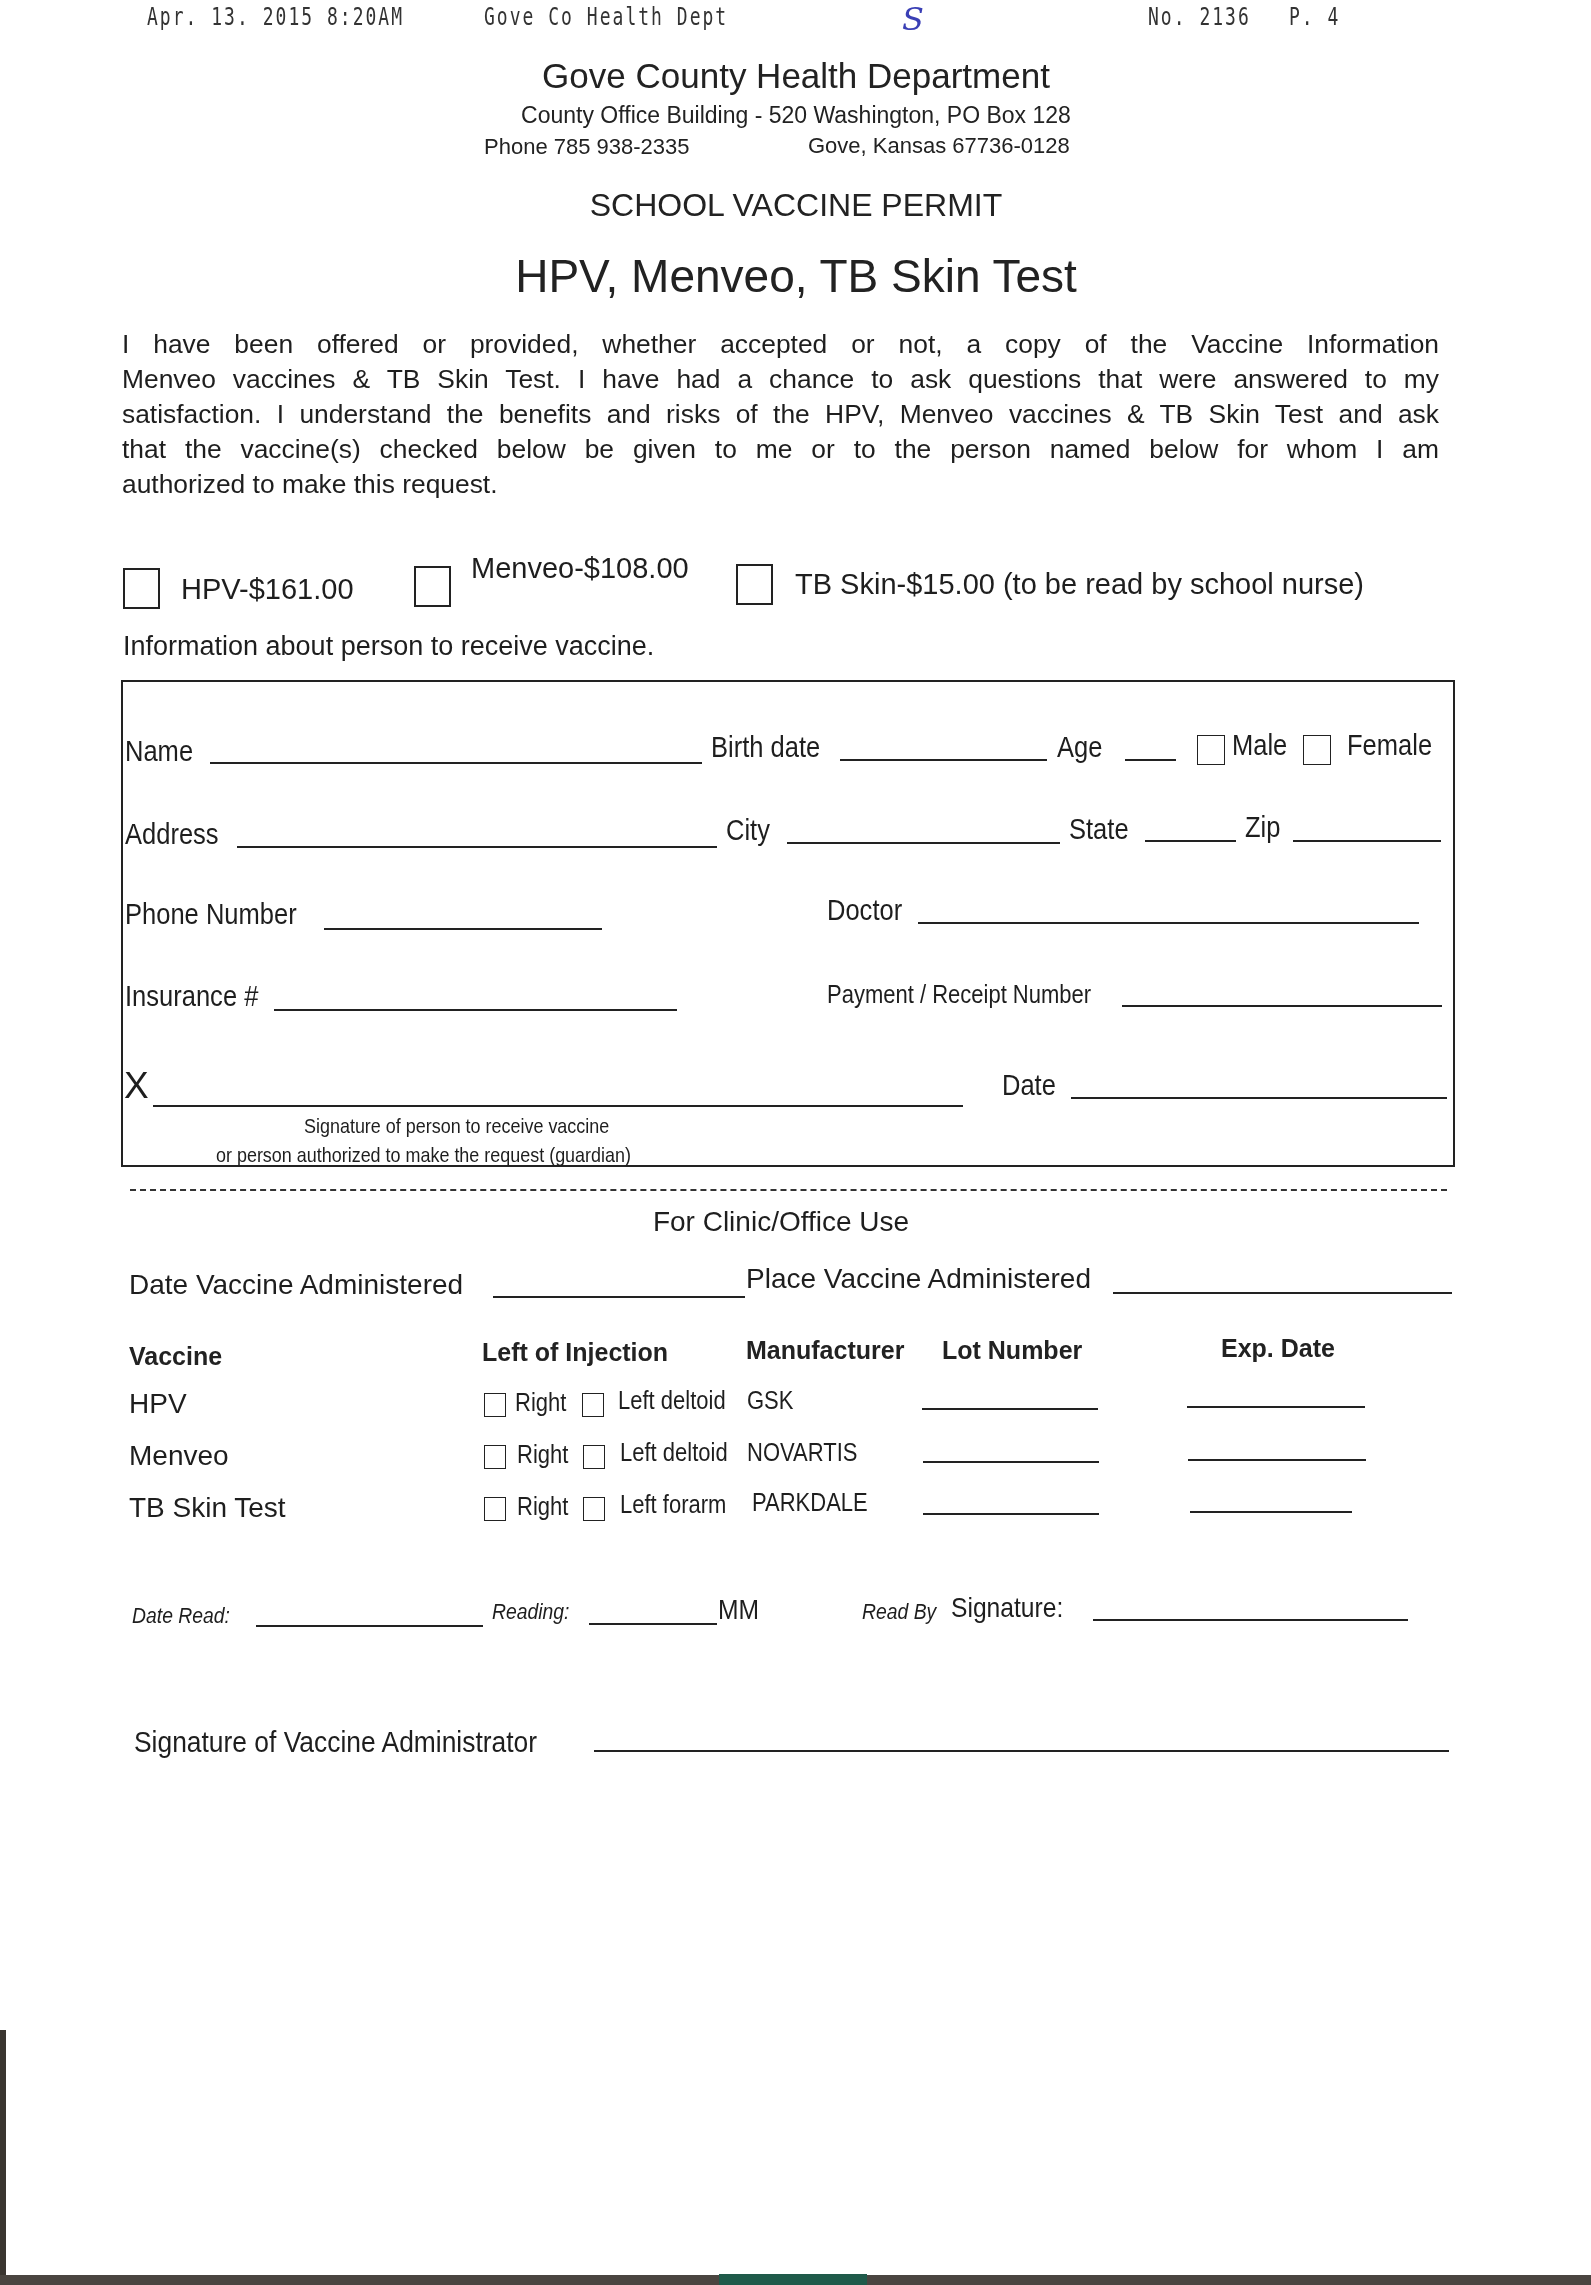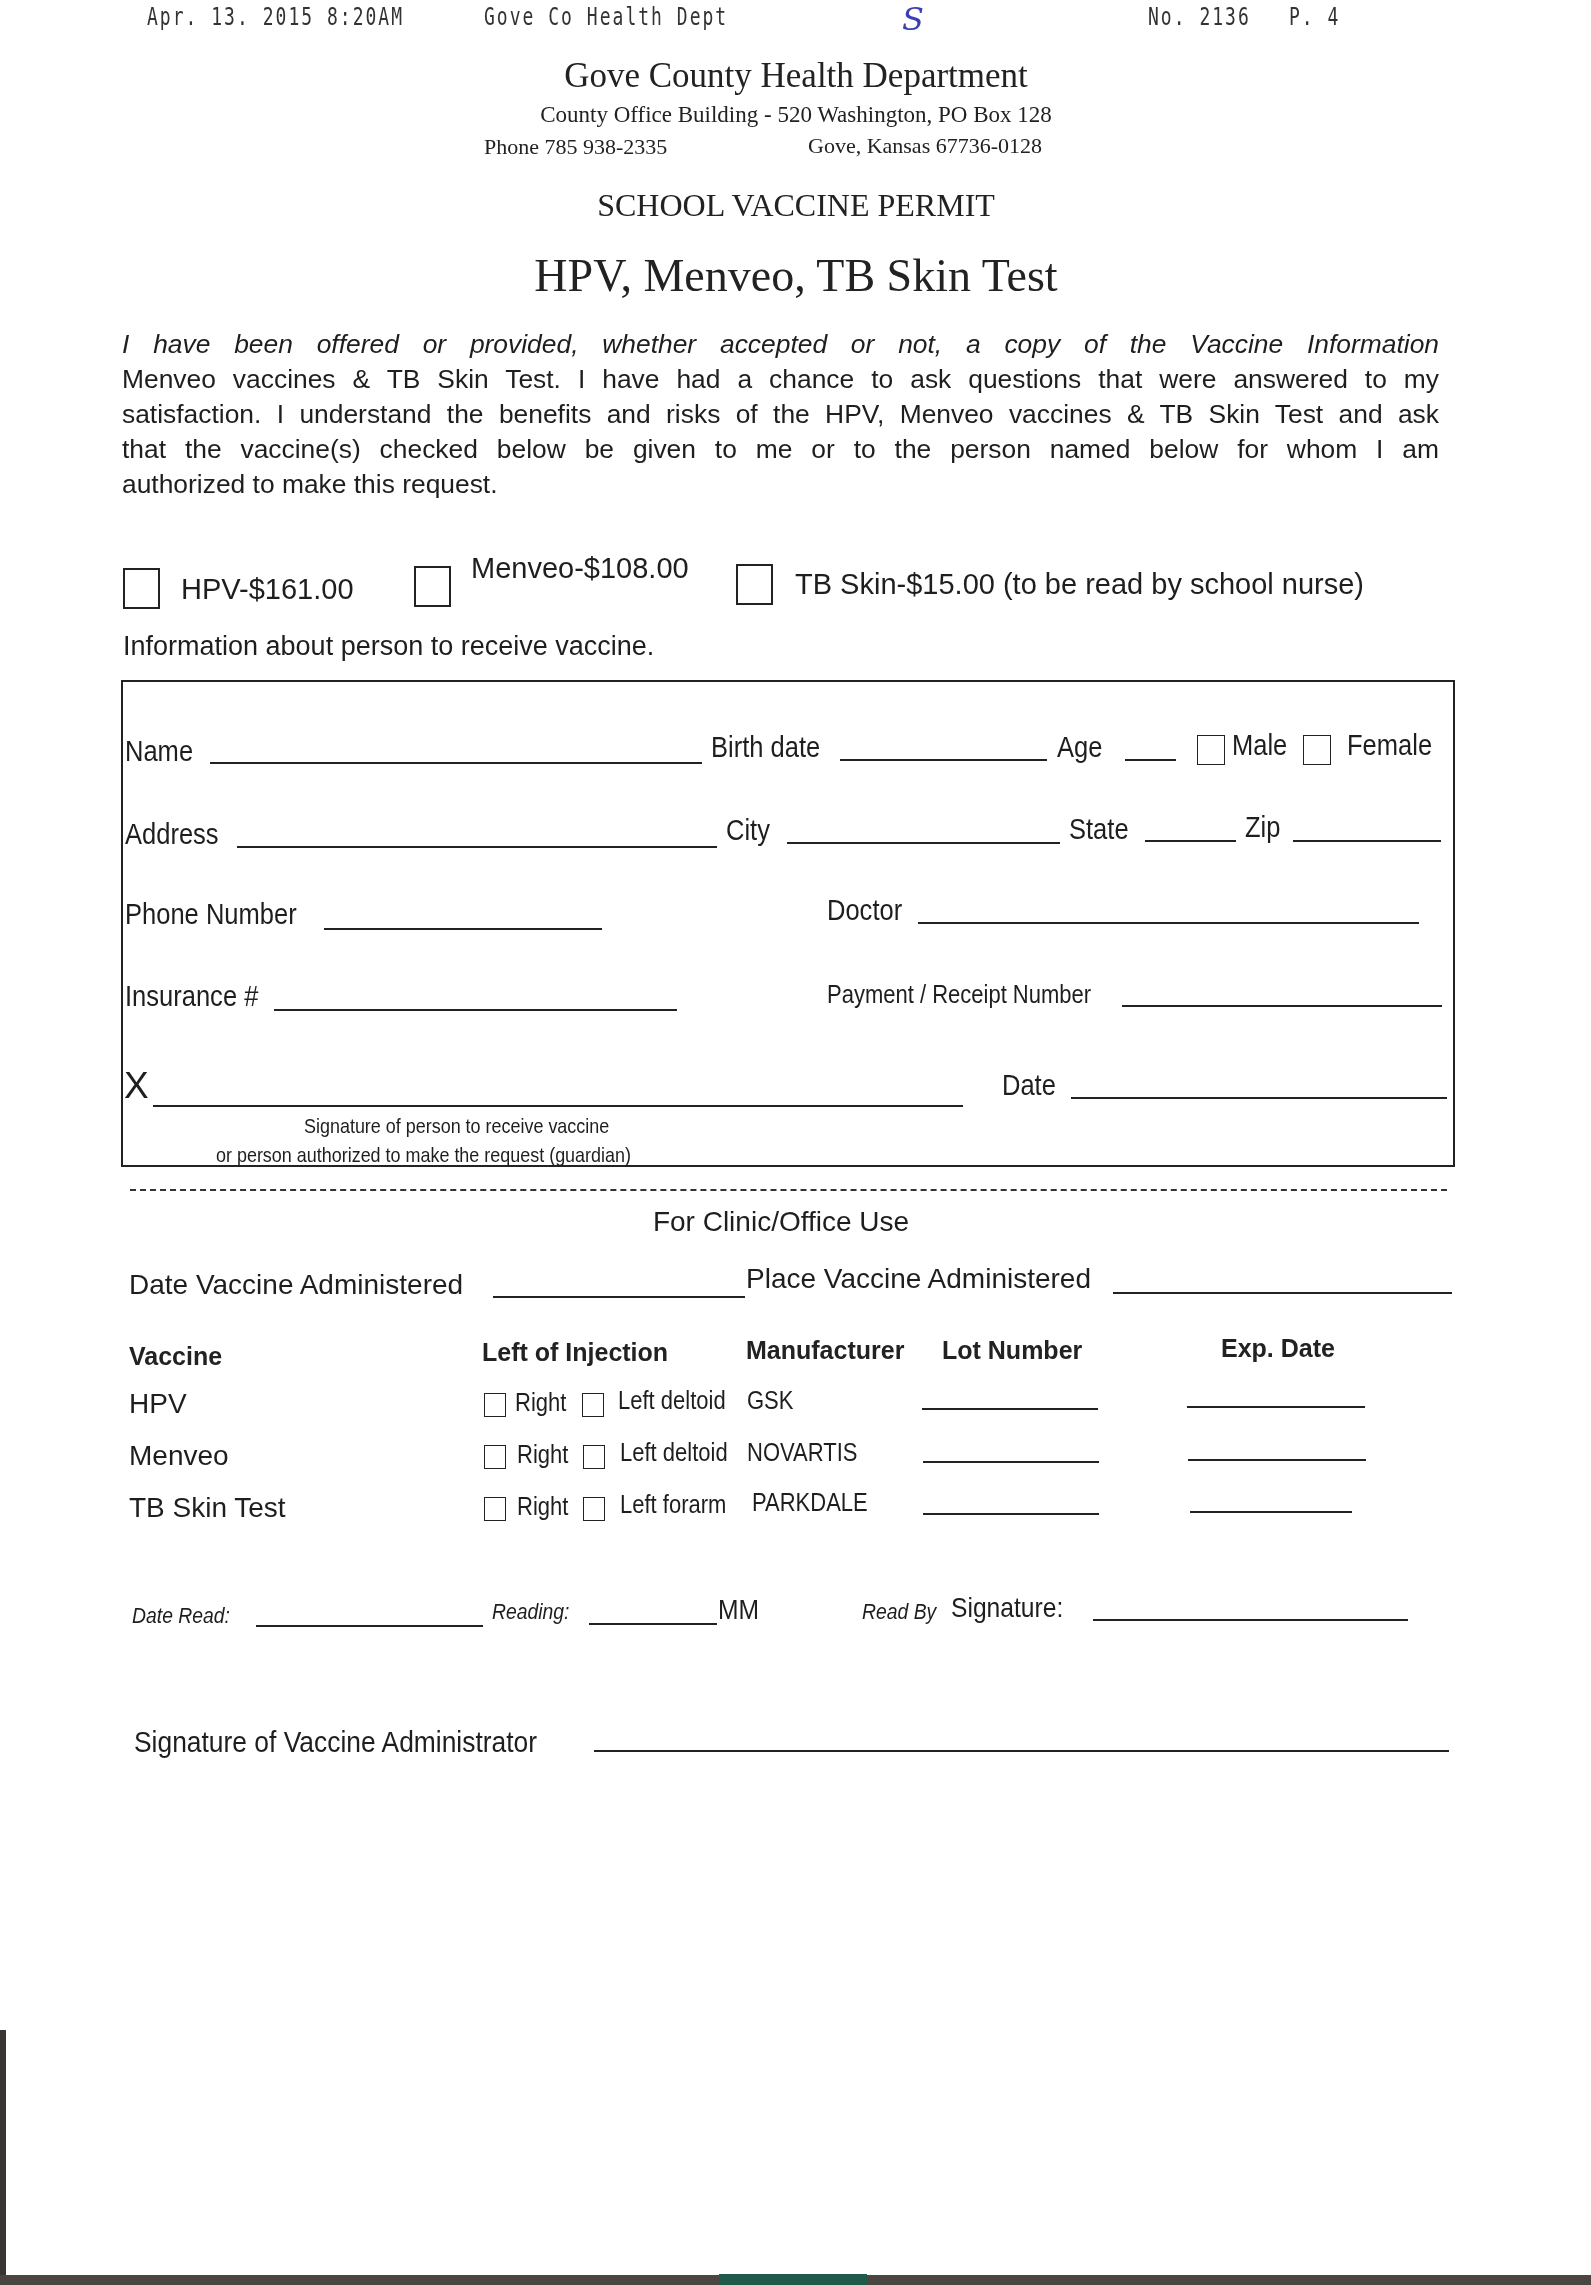--- a/index.html
+++ b/index.html
@@ -6,21 +6,21 @@
   body {
     width:1592px; height:2286px; position:relative; overflow:hidden;
     background:#ffffff; color:#1a1a1a;
     font-family:"Liberation Sans", sans-serif;
   }
   .abs { position:absolute; white-space:nowrap; }
   
   .fax { font-family:"DejaVu Sans Mono", monospace; font-size:25px; color:#333; letter-spacing:2.8px; transform:scaleX(0.72); transform-origin:left top; top:1.9px; }
   .hand { font-family:"DejaVu Serif", serif; color:#3a3fb5; font-size:32px; top:0px; font-style:italic; }
   
-  .serif { font-family:Liberation Serif, serif; color:#222; }
+  .serif { font-family:Liberation Sans, sans-serif; color:#222; }
   .center { left:0; width:1592px; text-align:center; }
   .lh-title { top:56px; font-size:35px; }
   .lh-sub { top:102px; font-size:23px; }
   .lh-phone { top:134px; font-size:22px; left:484px; }
   .lh-city { top:133px; font-size:22px; left:808px; }
   .permit-title { top:187px; font-size:32px; }
   .permit-sub { top:249px; font-size:46px; }
   
   .para {
     position:absolute; left:122px; top:327px; width:1317px;
@@ -54,21 +54,21 @@
 
 <div class="abs serif center lh-title">Gove County Health Department</div>
 <div class="abs serif center lh-sub">County Office Building - 520 Washington, PO Box 128</div>
 <div class="abs serif lh-phone">Phone 785 938-2335</div>
 <div class="abs serif lh-city">Gove, Kansas 67736-0128</div>
 
 <div class="abs serif center permit-title">SCHOOL VACCINE PERMIT</div>
 <div class="abs serif center permit-sub">HPV, Menveo, TB Skin Test</div>
 
 <div class="para">
-  <span style="text-align-last:justify;font-style:italic;">I have been offered or provided, whether accepted or not, a copy of the Vaccine Information</span>
+  <span style="text-align-last:justify;">I have been offered or provided, whether accepted or not, a copy of the Vaccine Information</span>
   <span style="text-align-last:justify;">Menveo vaccines &amp; TB Skin Test.  I have had a chance to ask questions that were answered to my</span>
   <span style="text-align-last:justify;">satisfaction. I understand the benefits and risks of the HPV, Menveo vaccines &amp; TB Skin Test and ask</span>
   <span style="text-align-last:justify;">that the vaccine(s) checked below be given to me or to the person named below for whom I am</span>
   <span>authorized to make this request.</span>
 </div>
 
 <div class="cb cb-big" style="left:123px; top:568px;"></div>
 <div class="label" style="left:181px; top:573px;">HPV-$161.00</div>
 <div class="cb cb-big" style="left:414px; top:566px;"></div>
 <div class="label" style="left:471px; top:552px;">Menveo-$108.00</div>

